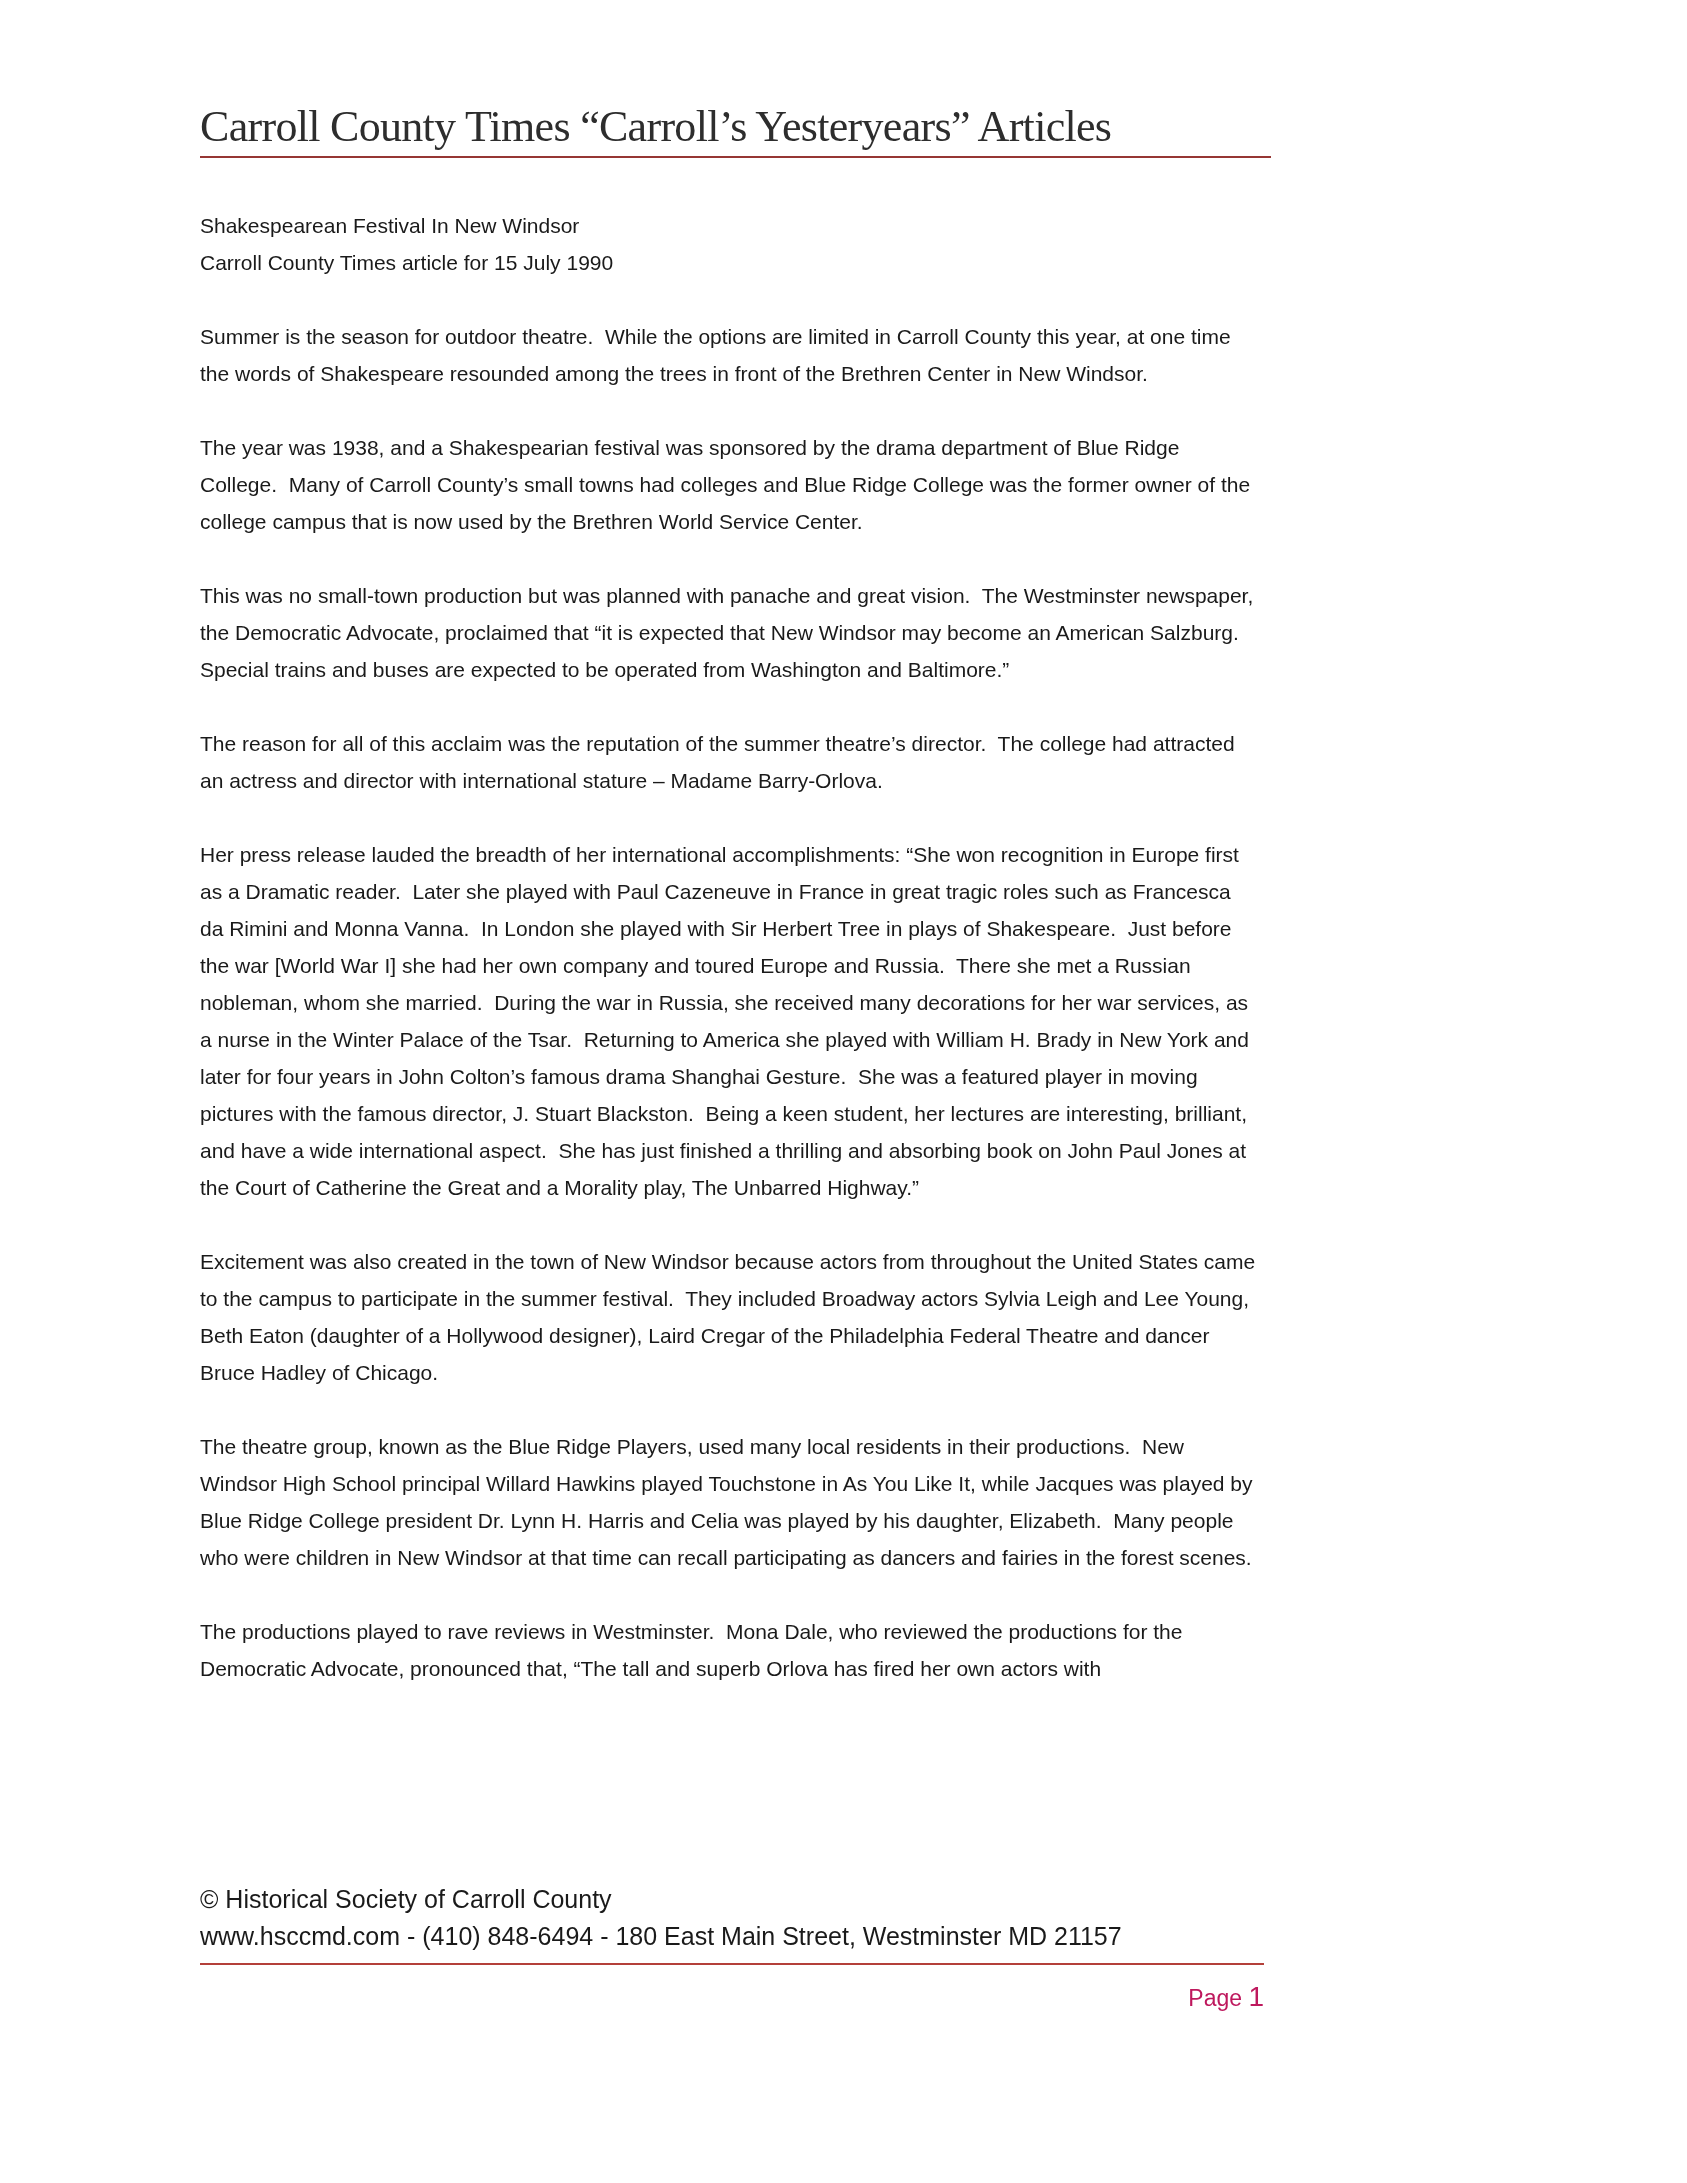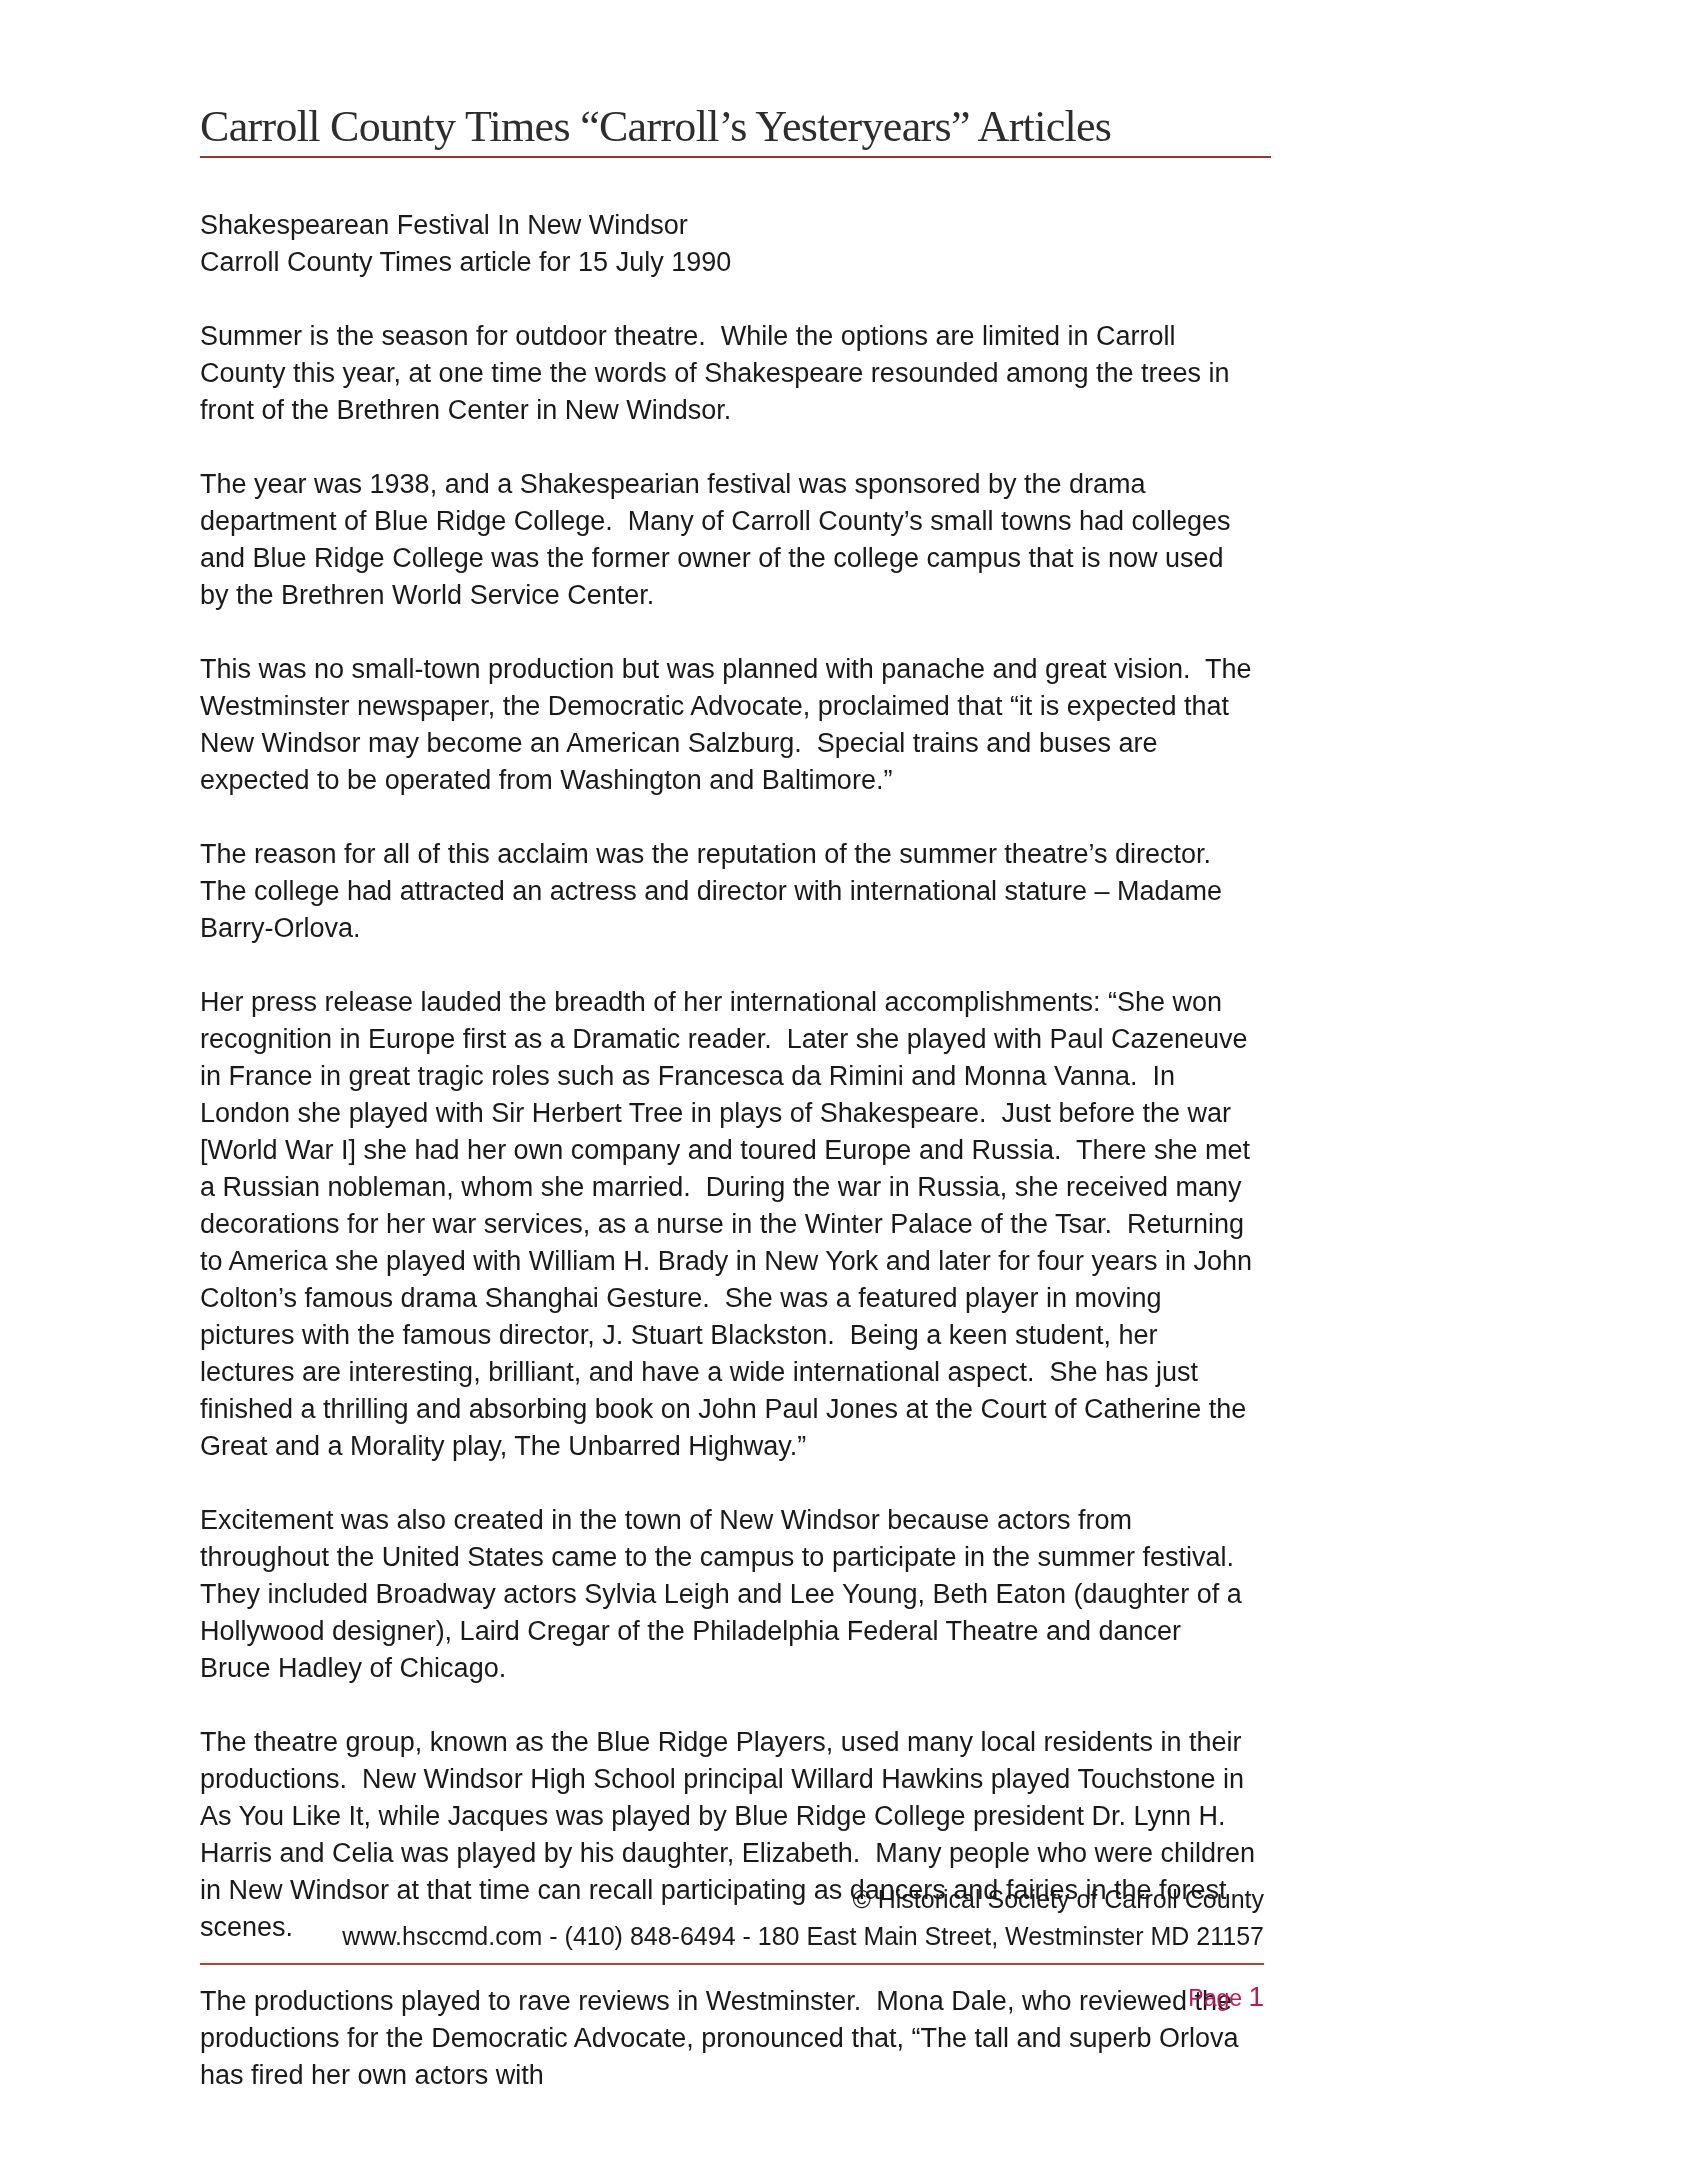--- a/index.html
+++ b/index.html
@@ -30,21 +30,21 @@
     white-space: pre-wrap;
   }
   .header-rule {
     margin-top: 5.6px;
     margin-right: -14px;
     height: 2.8px;
     background: #963634;
   }
   .doc-body {
     margin: 49px 186px 0 200px;
-    font-size: 27px;
+    font-size: 21px;
     line-height: 37px;
   }
   .title-block {
     margin: 0 0 37px 0;
   }
   .title-block > div {
     white-space: pre-wrap;
   }
   .doc-body p {
     margin: 0 0 37px 0;
@@ -97,21 +97,21 @@
         <p>This was no small-town production but was planned with panache and great vision.  The Westminster newspaper, the Democratic Advocate, proclaimed that “it is expected that New Windsor may become an American Salzburg.  Special trains and buses are expected to be operated from Washington and Baltimore.”</p>
         <p>The reason for all of this acclaim was the reputation of the summer theatre’s director.  The college had attracted an actress and director with international stature – Madame Barry-Orlova.</p>
         <p>Her press release lauded the breadth of her international accomplishments: “She won recognition in Europe first as a Dramatic reader.  Later she played with Paul Cazeneuve in France in great tragic roles such as Francesca da Rimini and Monna Vanna.  In London she played with Sir Herbert Tree in plays of Shakespeare.  Just before the war [World War I] she had her own company and toured Europe and Russia.  There she met a Russian nobleman, whom she married.  During the war in Russia, she received many decorations for her war services, as a nurse in the Winter Palace of the Tsar.  Returning to America she played with William H. Brady in New York and later for four years in John Colton’s famous drama Shanghai Gesture.  She was a featured player in moving pictures with the famous director, J. Stuart Blackston.  Being a keen student, her lectures are interesting, brilliant, and have a wide international aspect.  She has just finished a thrilling and absorbing book on John Paul Jones at the Court of Catherine the Great and a Morality play, The Unbarred Highway.”</p>
         <p>Excitement was also created in the town of New Windsor because actors from throughout the United States came to the campus to participate in the summer festival.  They included Broadway actors Sylvia Leigh and Lee Young, Beth Eaton (daughter of a Hollywood designer), Laird Cregar of the Philadelphia Federal Theatre and dancer Bruce Hadley of Chicago.</p>
         <p>The theatre group, known as the Blue Ridge Players, used many local residents in their productions.  New Windsor High School principal Willard Hawkins played Touchstone in As You Like It, while Jacques was played by Blue Ridge College president Dr. Lynn H. Harris and Celia was played by his daughter, Elizabeth.  Many people who were children in New Windsor at that time can recall participating as dancers and fairies in the forest scenes.</p>
         <p>The productions played to rave reviews in Westminster.  Mona Dale, who reviewed the productions for the Democratic Advocate, pronounced that, “The tall and superb Orlova has fired her own actors with</p>
       </div>
   </main>
 
   <footer class="doc-footer">
-    <div class="footer-text" style="border-bottom-color: rgb(180, 64, 58); text-align: right;">
+    <div class="footer-text" style="border-bottom-color: rgb(180, 64, 58);">
       <div>© Historical Society of Carroll County</div>
       <div>www.hsccmd.com - (410) 848-6494 - 180 East Main Street, Westminster MD 21157</div>
     </div>
     <div class="page-number-row">
       <span>Page </span><span class="page-num">1</span>
     </div>
   </footer>
 
 </div>
 

